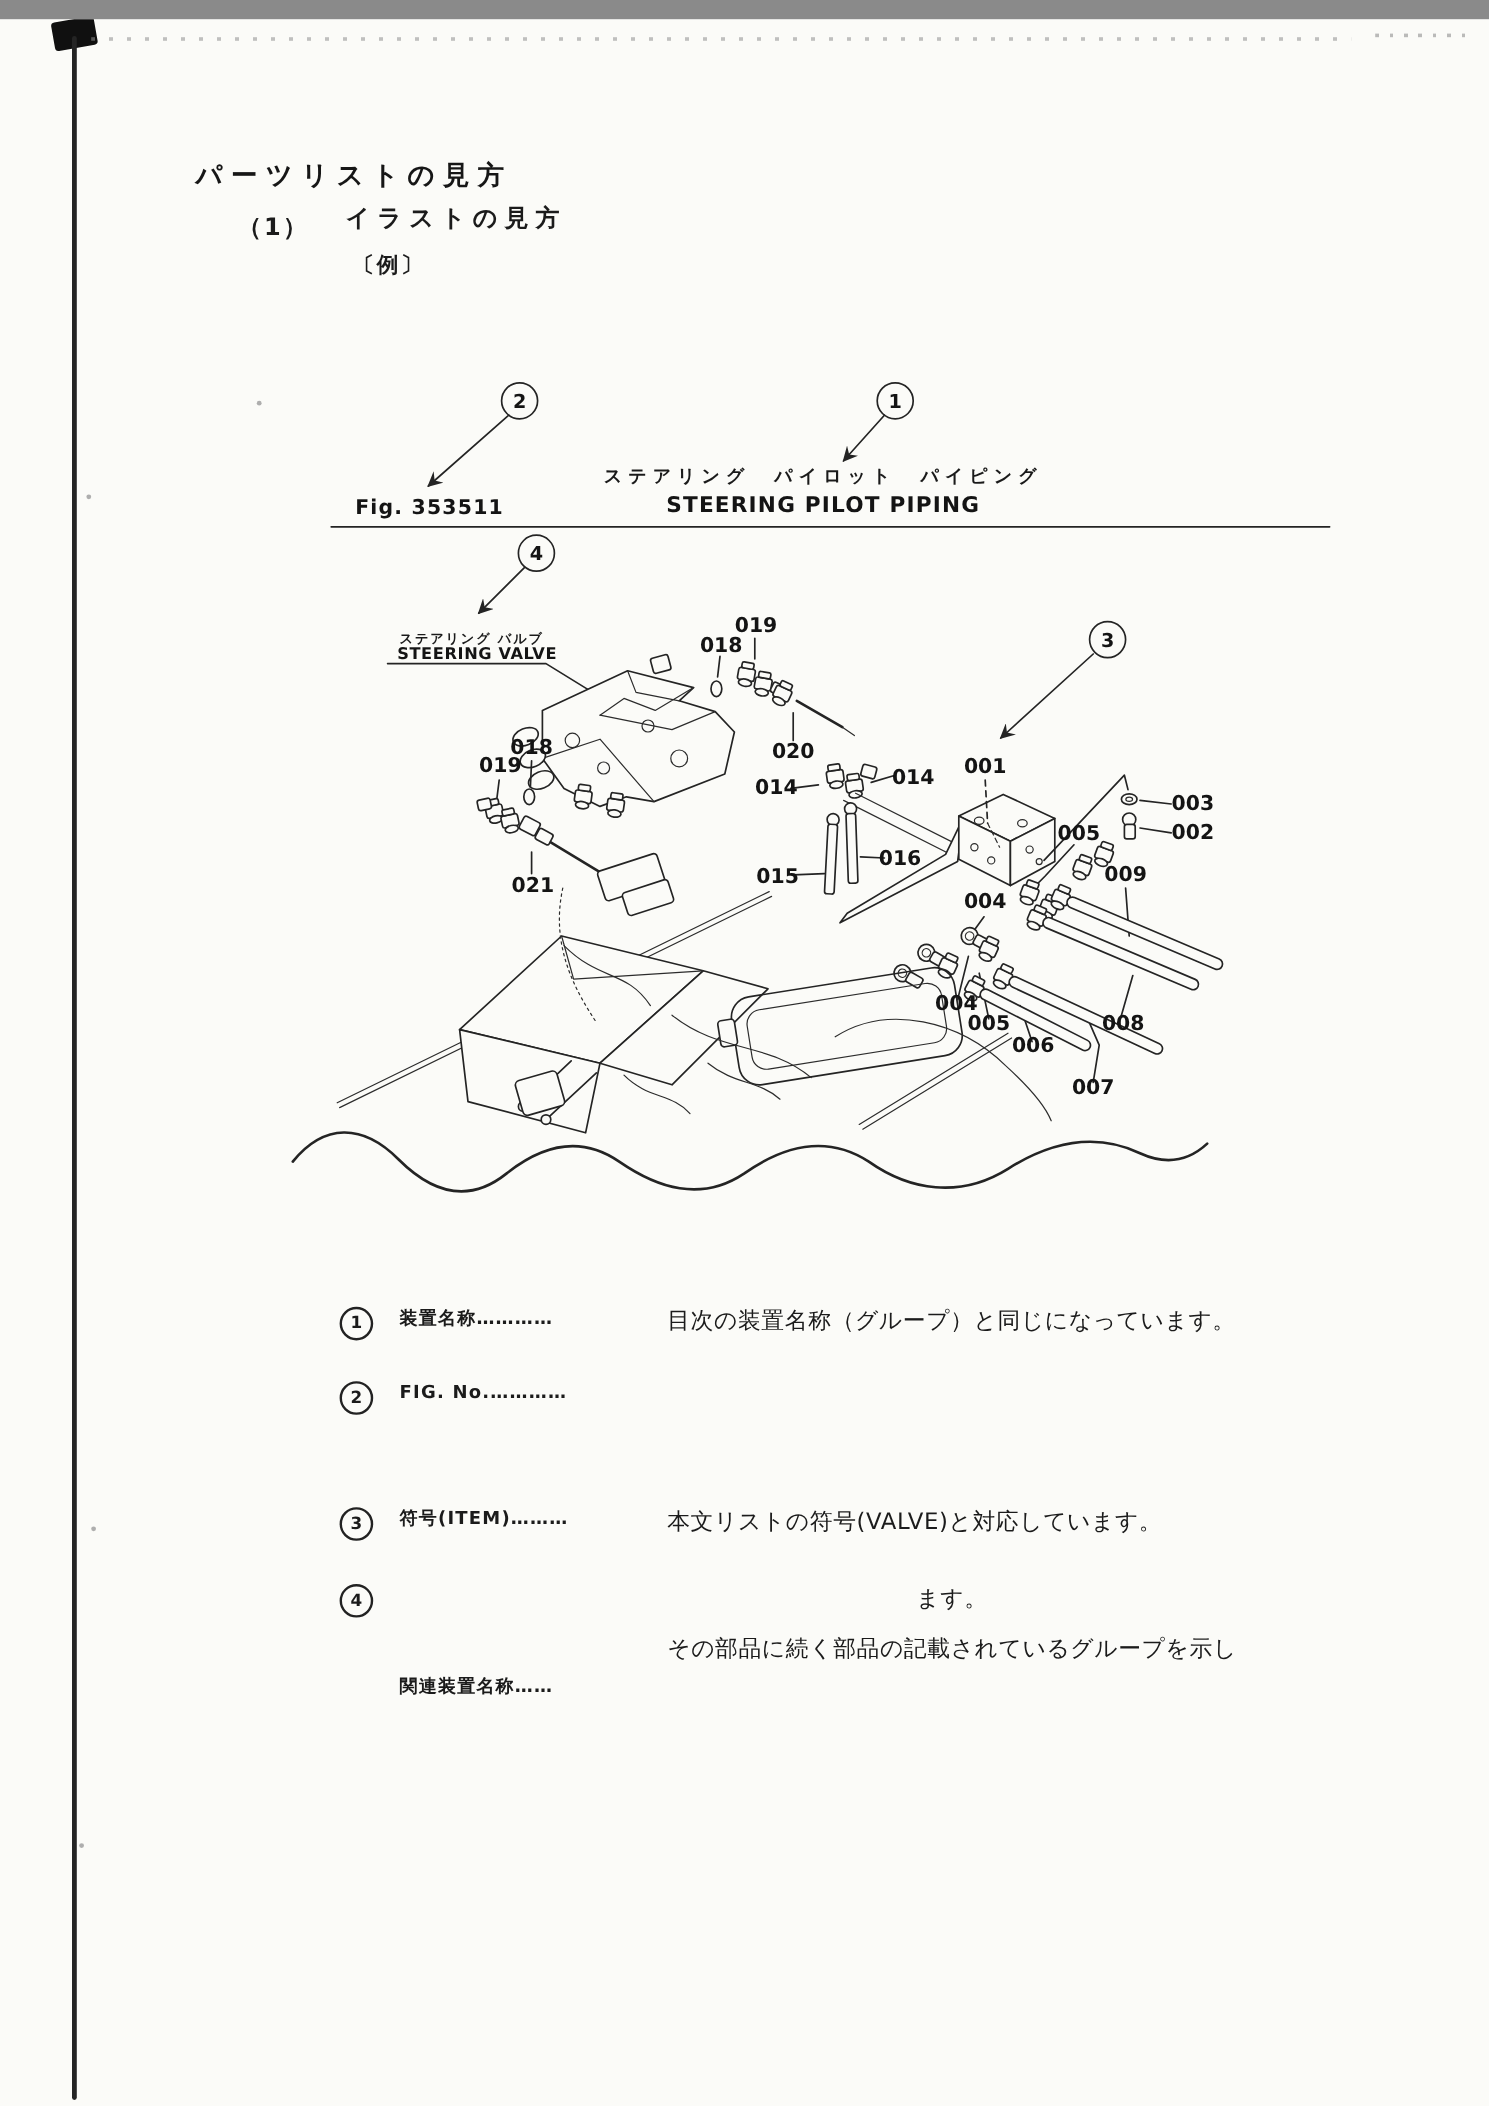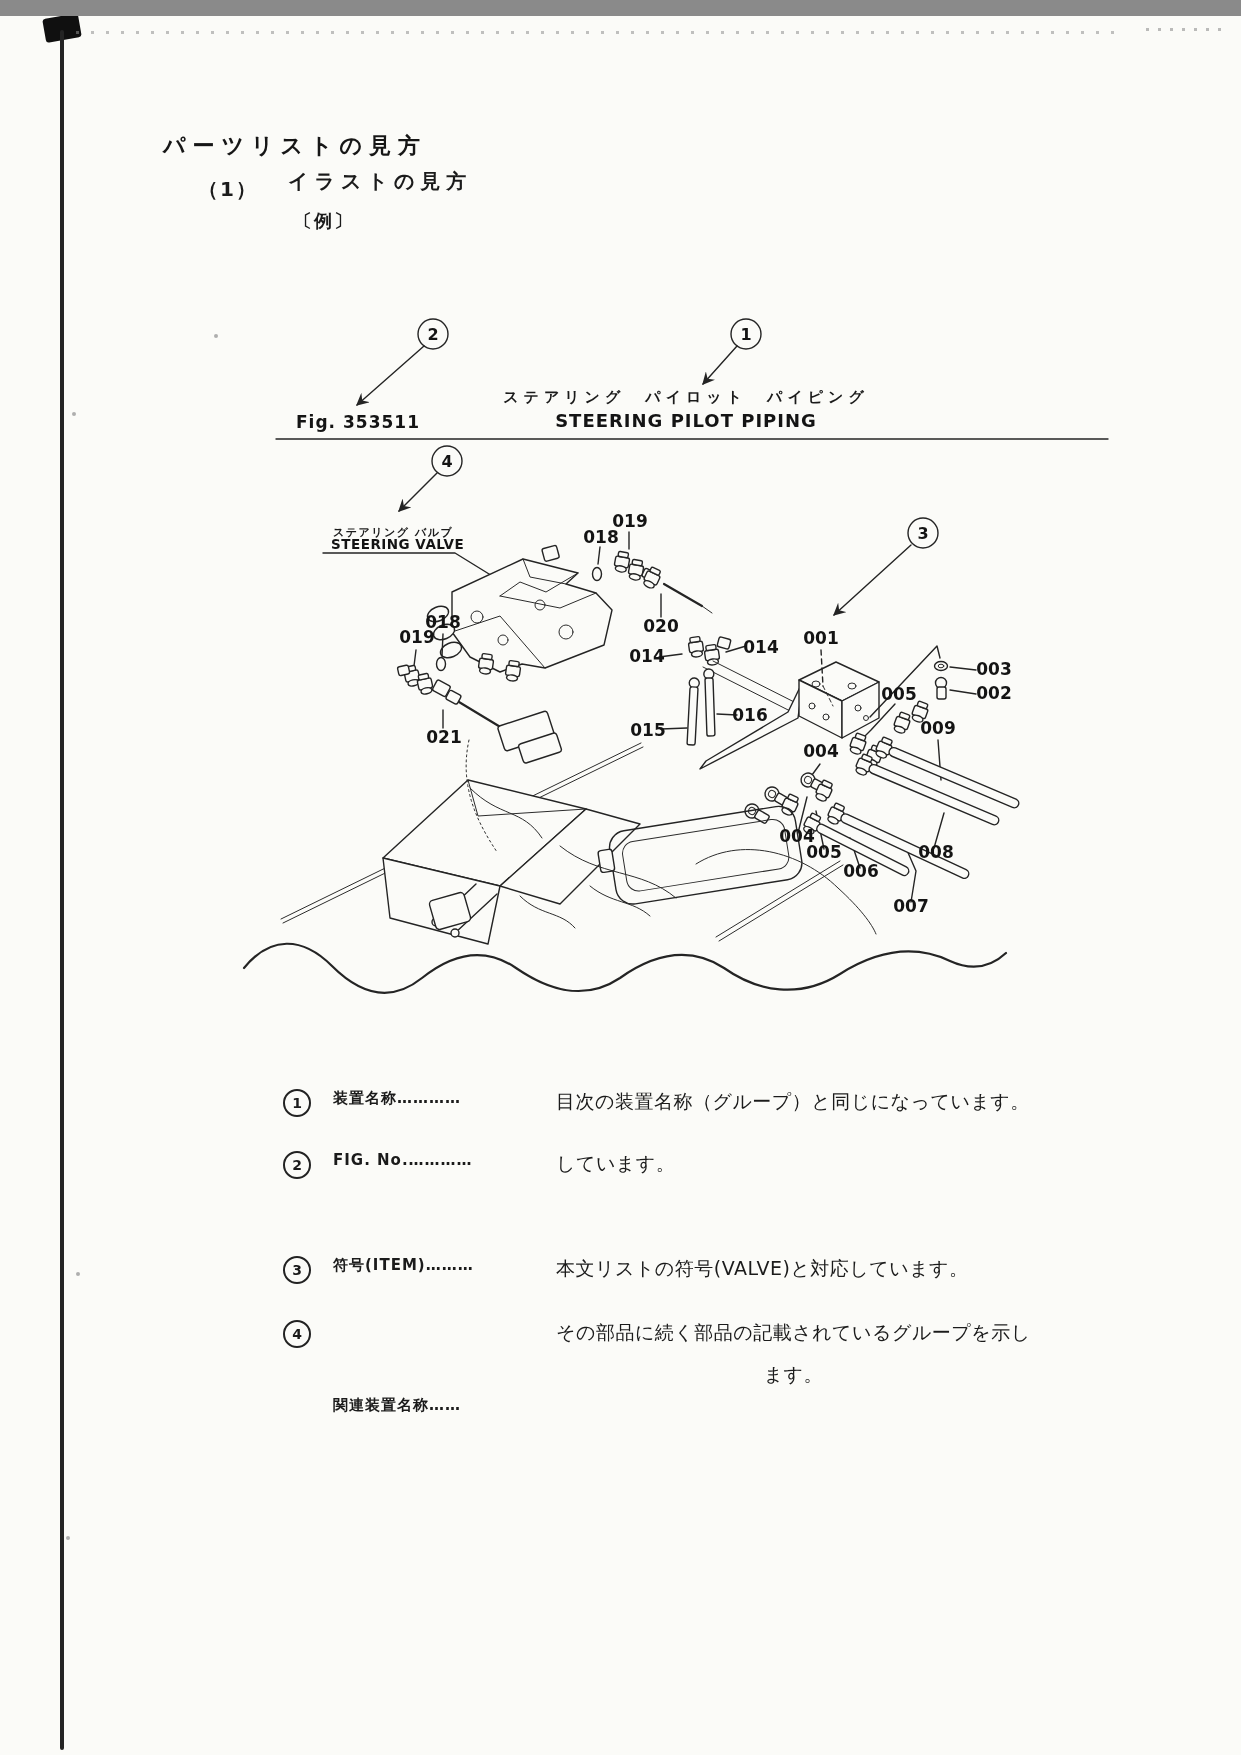--- a/index.html
+++ b/index.html
@@ -293,30 +293,29 @@
 
     <div class="abs lg-circle" style="left:283px;top:1073px">1</div>
     <div class="abs lg-label" style="left:333px;top:1073px">装置名称…………</div>
     <div class="abs lg-desc" style="left:556px;top:1064px">
       <div>目次の装置名称（グループ）と同じになっています。</div>
     </div>
 
     <div class="abs lg-circle" style="left:283px;top:1135px">2</div>
     <div class="abs lg-label" style="left:333px;top:1135px">FIG. No.…………</div>
     <div class="abs lg-desc" style="left:556px;top:1126px">
-      <div>しています。</div>
     </div>
 
     <div class="abs lg-circle" style="left:283px;top:1240px">3</div>
     <div class="abs lg-label" style="left:333px;top:1240px">符号(ITEM)………</div>
     <div class="abs lg-desc" style="left:556px;top:1231px">
       <div>本文リストの符号(VALVE)と対応しています。</div>
     </div>
 
     <div class="abs lg-circle" style="left:283px;top:1304px">4</div>
     <div class="abs lg-label" style="left:333px;top:1380px">関連装置名称……</div>
     <div class="abs lg-desc" style="left:556px;top:1295px">
+      <div>ます。</div>
       <div>その部品に続く部品の記載されているグループを示し</div>
-      <div>ます。</div>
     </div>
   </div>
 
 </div>
 
 </body></html>

